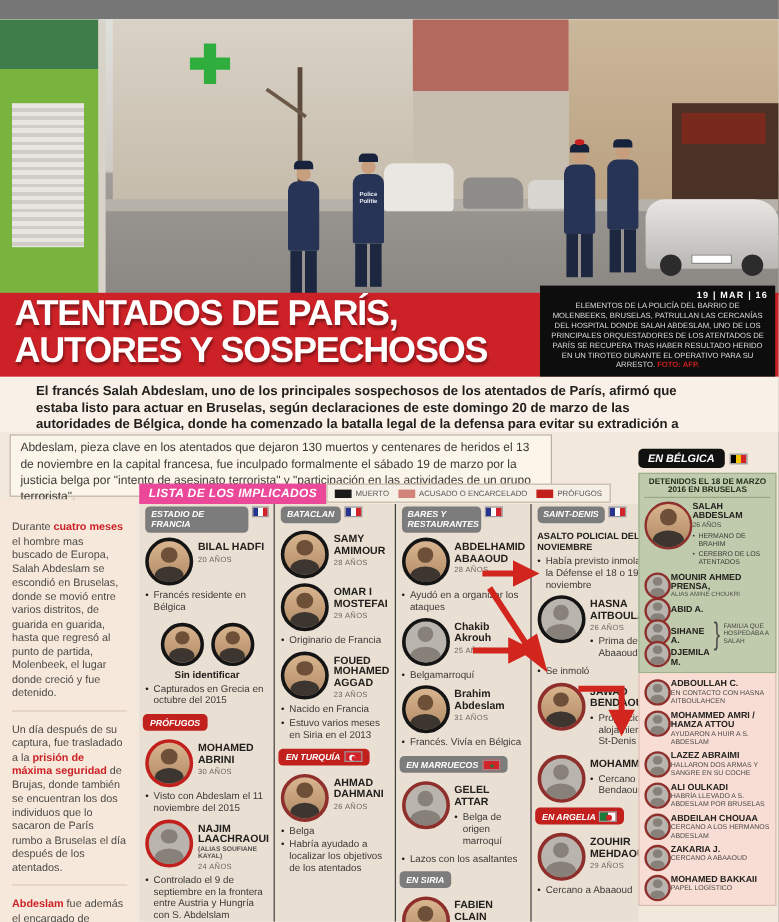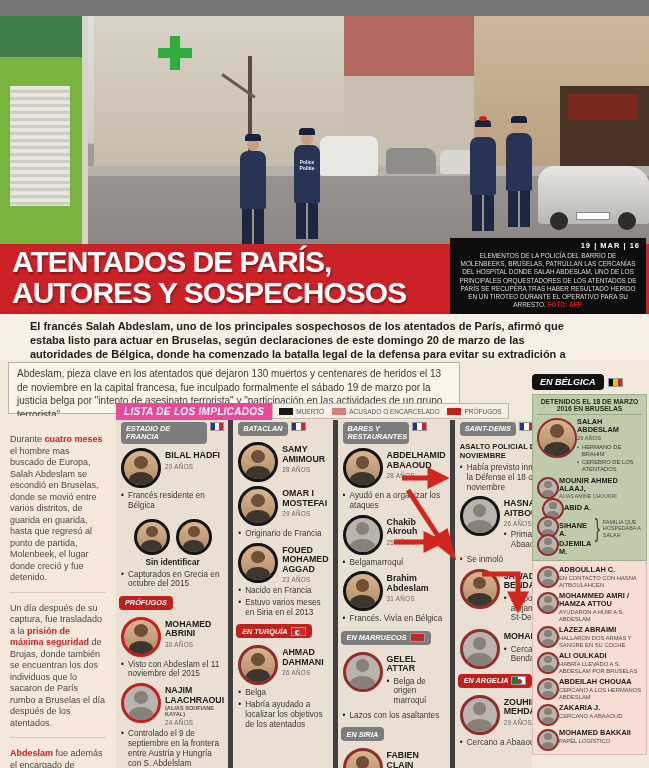--- a/index.html
+++ b/index.html
@@ -59,21 +59,21 @@
   
   .legend-row { position:absolute; left:116px; top:386px; width:420px; height:18px; display:flex; align-items:center; }
   .legend-title { background:#ec4899; color:#fff; font-weight:800; font-style:italic; font-size:10px; padding:3px 8px; letter-spacing:.3px; }
   .legend-items { display:flex; align-items:center; gap:8px; background:#f6efe5; border:1px solid #c3b6a4; padding:2px 6px; height:16px; }
   .legend-item { display:flex; align-items:center; gap:3px; font-size:6.5px; color:#555; }
   .sw { width:14px; height:7px; display:inline-block; }
   .sw0 { background:#1a1a1a; } .sw1 { background:#d2847b; } .sw2 { background:#c2201d; }
 
   
   .main { position:absolute; left:116px; top:404px; width:416px; height:348px; background:#eadfd3; display:flex; }
-  .col { flex:1; padding:2px 4px 0 5px; border-right:5px solid #404040; position:relative; }
+  .col { flex:1; padding:2px 4px 0 5px; border-right:1px solid #404040; position:relative; }
   .col-header { display:flex; align-items:flex-start; gap:3px; margin-bottom:4px; min-height:16px; }
   .gray-label { display:inline-block; background:#7c7c7c; color:#fff; font-weight:800; font-style:italic; font-size:7.3px; line-height:8.5px; padding:2.5px 5px; border-radius:4px; }
   .red-label { display:inline-flex; align-items:center; gap:3px; background:#c2201d; color:#fff; font-weight:800; font-style:italic; font-size:7.3px; padding:2.5px 6px; border-radius:4px; margin:4px 0 3px -2px; }
   .gray-sub { display:inline-flex; align-items:center; gap:3px; background:#7c7c7c; color:#fff; font-weight:800; font-style:italic; font-size:7.3px; padding:2.5px 6px; border-radius:4px; margin:4px 0 3px -2px; }
   .flag { display:inline-block; width:15px; height:9px; border:0.5px solid #999; }
   .flag-fr { background:linear-gradient(90deg,#28338d 0 33%,#fff 33% 66%,#d2232a 66%); }
   .flag-tr { background:#d2232a; position:relative; }
   .flag-tr:before { content:""; position:absolute; left:3px; top:2px; width:5px; height:5px; border-radius:50%; background:#fff; }
   .flag-tr:after { content:""; position:absolute; left:5px; top:3px; width:3.5px; height:3.5px; border-radius:50%; background:#d2232a; }
   .flag-ma { background:#d2232a; position:relative; }
@@ -116,21 +116,21 @@
   .sb-avatar .sb2 { position:absolute; left:14%; bottom:-8%; width:72%; height:46%; border-radius:50% 50% 0 0; background:#87817a; }
   .sb-avatar.big { width:40px; height:40px; background:linear-gradient(#d9b58f,#ad8761); }
   .sb-avatar.big .sh { background:#6e5038; } .sb-avatar.big .sb2 { background:#3c3530; }
   .sb-name { font-weight:800; font-size:7.4px; line-height:8px; color:#22201d; }
   .sb-alias { font-size:5.2px; color:#55524e; }
   .sb-desc { font-size:5.8px; line-height:7px; color:#4c4a47; margin-top:1px; }
   .sb-bullets { list-style:none; margin-top:2px; }
   .sb-bullets li { font-size:5.8px; line-height:7.4px; color:#3c3a37; padding-left:5px; position:relative; }
   .sb-bullets li:before { content:"•"; position:absolute; left:0; }
   .family { display:flex; gap:2px; margin-top:3px; }
-  .fam-rows .sb-person { margin-top:-4px;justify-content:flex-end; }
+  .fam-rows .sb-person { margin-top:-4px; }
   .fam-note { font-size:5.4px; line-height:6.6px; color:#4c4a47; display:flex; align-items:center; gap:1px; }
   .brace { font-size:26px; font-weight:300; color:#4c4a47; transform:scaleX(.6); }
 
   
   .arrows { position:absolute; left:390px; top:440px; width:260px; height:170px; pointer-events:none; }
 
   
   .footer { position:absolute; left:0; bottom:0; width:649px; height:16px; background:#f2e8db; border-top:1px solid #d8c9b8; font-size:6.5px; color:#55524e; text-align:center; padding-top:4px; }
 </style>
 </head>
@@ -520,21 +520,21 @@
             <li>CEREBRO DE LOS ATENTADOS</li>
           </ul>
           </div>
       </div>
       <div class="sb-person">
         <div class="sb-avatar">
             <div class="sh"></div>
             <div class="sb2"></div>
           </div>
         <div>
-            <div class="sb-name">MOUNIR AHMED ALAAJ,</div>
+            <div class="sb-name">MOUNIR AHMED PRENSA,</div>
           <div class="sb-alias">ALIAS AMINE CHOUKRI</div>
           </div>
       </div>
       <div class="family">
         <div class="fam-rows">
           <div class="sb-person">
             <div class="sb-avatar">
                 <div class="sh"></div>
                 <div class="sb2"></div>
               </div>

